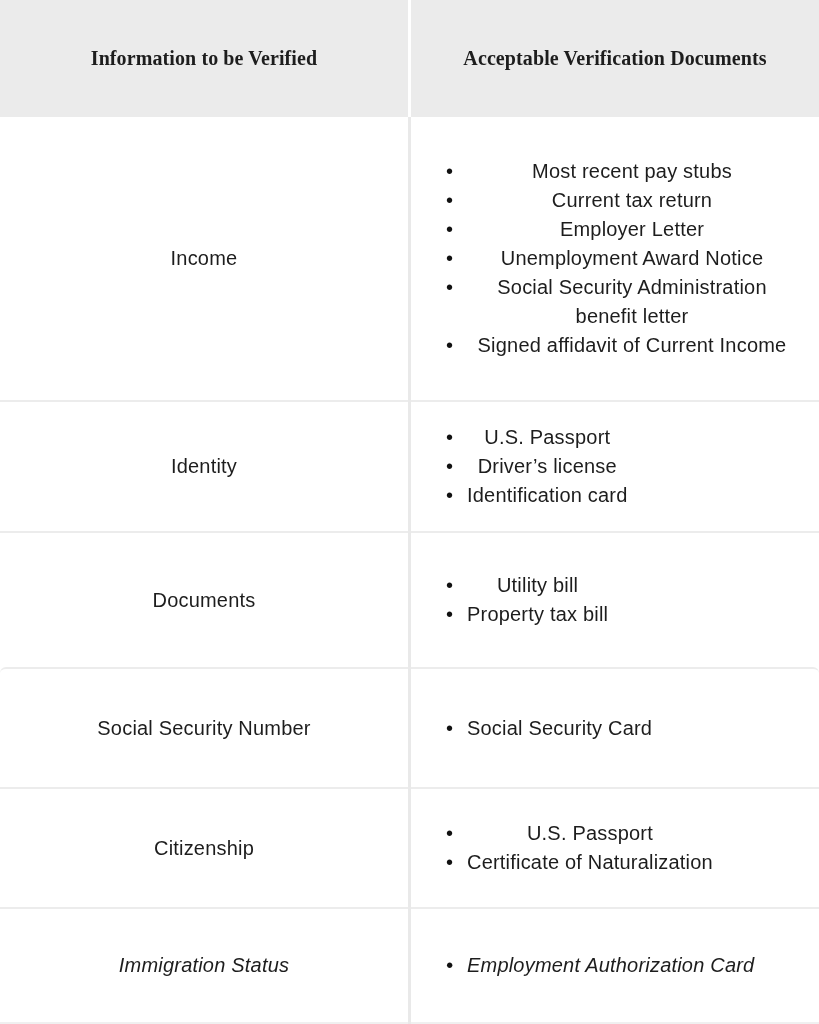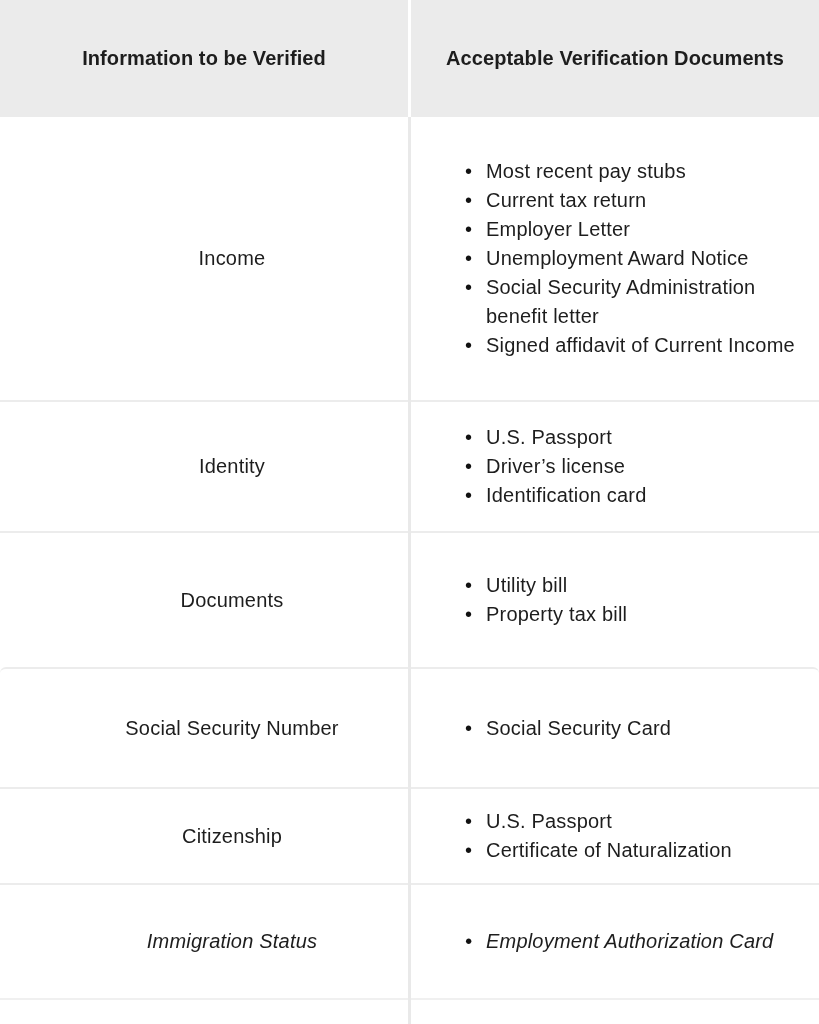--- a/index.html
+++ b/index.html
@@ -13,52 +13,52 @@
   }
   .table { position: relative; width: 819px; height: 1024px; background: #ffffff; }
 
   
   .thead { display: flex; height: 117px; }
   .th {
     background: #ebebeb;
     display: flex; align-items: center; justify-content: center;
     font-weight: bold; font-size: 20px; letter-spacing: 0.1px;
     text-align: center;
+    font-family: Liberation Serif, serif;
   }
   .th-left  { width: 408px; flex: none; margin-right: 3px; }
   .th-right { flex: 1; }
 
   
   .tbody { position: relative; height: 907px; }
   .vline {
     position: absolute; left: 408px; top: 0; bottom: 0; width: 3px;
     background: #e9e9e9; z-index: 2;
   }
   .trow { display: flex; width: 100%; }
   .trow + .trow { border-top: 2px solid #ececec; }
   .row-0 { height: 283px; }
   .row-1 { height: 131px; }
   .row-2 { height: 136px; }
   .row-3 { height: 120px; border-radius: 6px; }
-  .row-4 { height: 96px; }
+  .row-4 { height: 120px; }
   .row-5 { height: 117px; border-bottom: 2px solid #f0f0f0; font-style: italic; }
 
   .cell-cat {
     width: 408px; flex: none;
     display: flex; align-items: center; justify-content: center;
     font-size: 20px; letter-spacing: 0.2px; 
     padding: 0 22px;
-    margin-left: 28px;
   }
   .cell-docs {
     flex: 1;
     display: flex; align-items: center;
     padding-right: 6px;
   }
-  ul.docs { margin: 7px; padding: 0 0 0 21px; list-style: none; }
+  ul.docs { margin: 16px; padding: 0 0 0 21px; list-style: none; text-align: center; }
   ul.docs li {
     position: relative;
     padding-left: 22px;
     font-size: 20px; line-height: 29px; letter-spacing: 0.2px;
     max-width: 358px;
   }
   ul.docs li::before {
     content: "\2022";
     position: absolute; left: 1px; top: 0;
     font-size: 20px; line-height: 29px; color: #111111;

